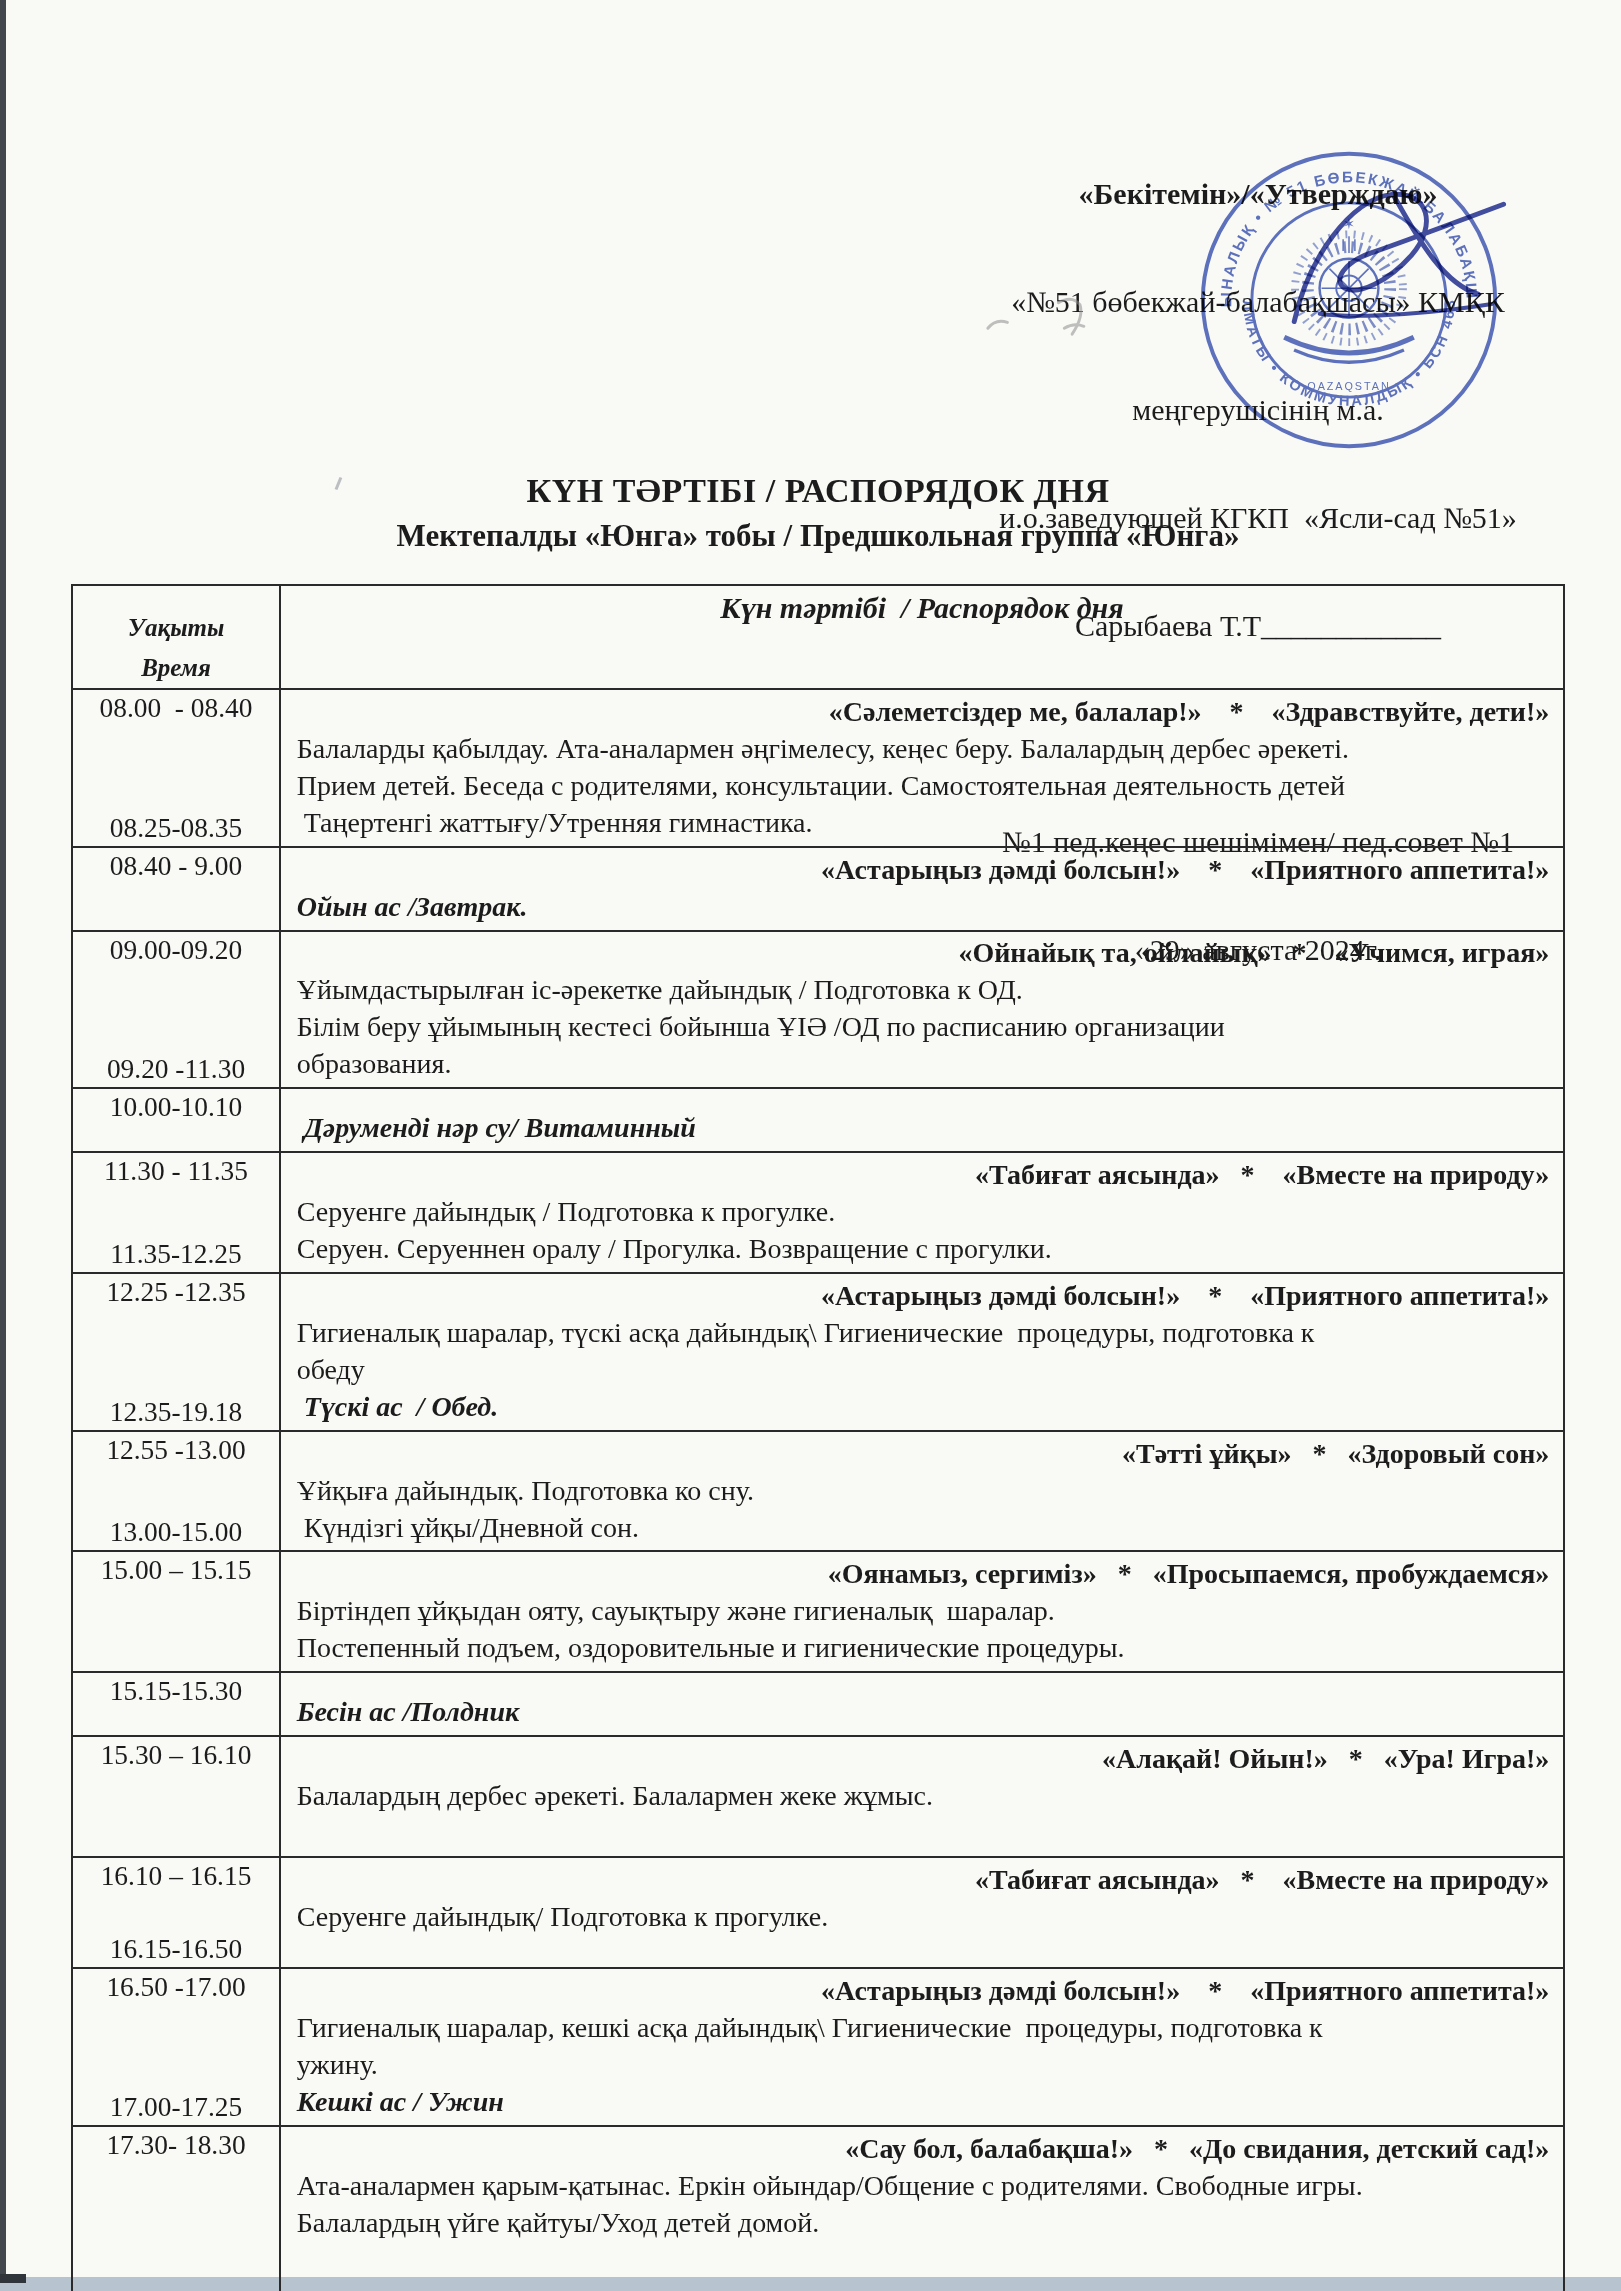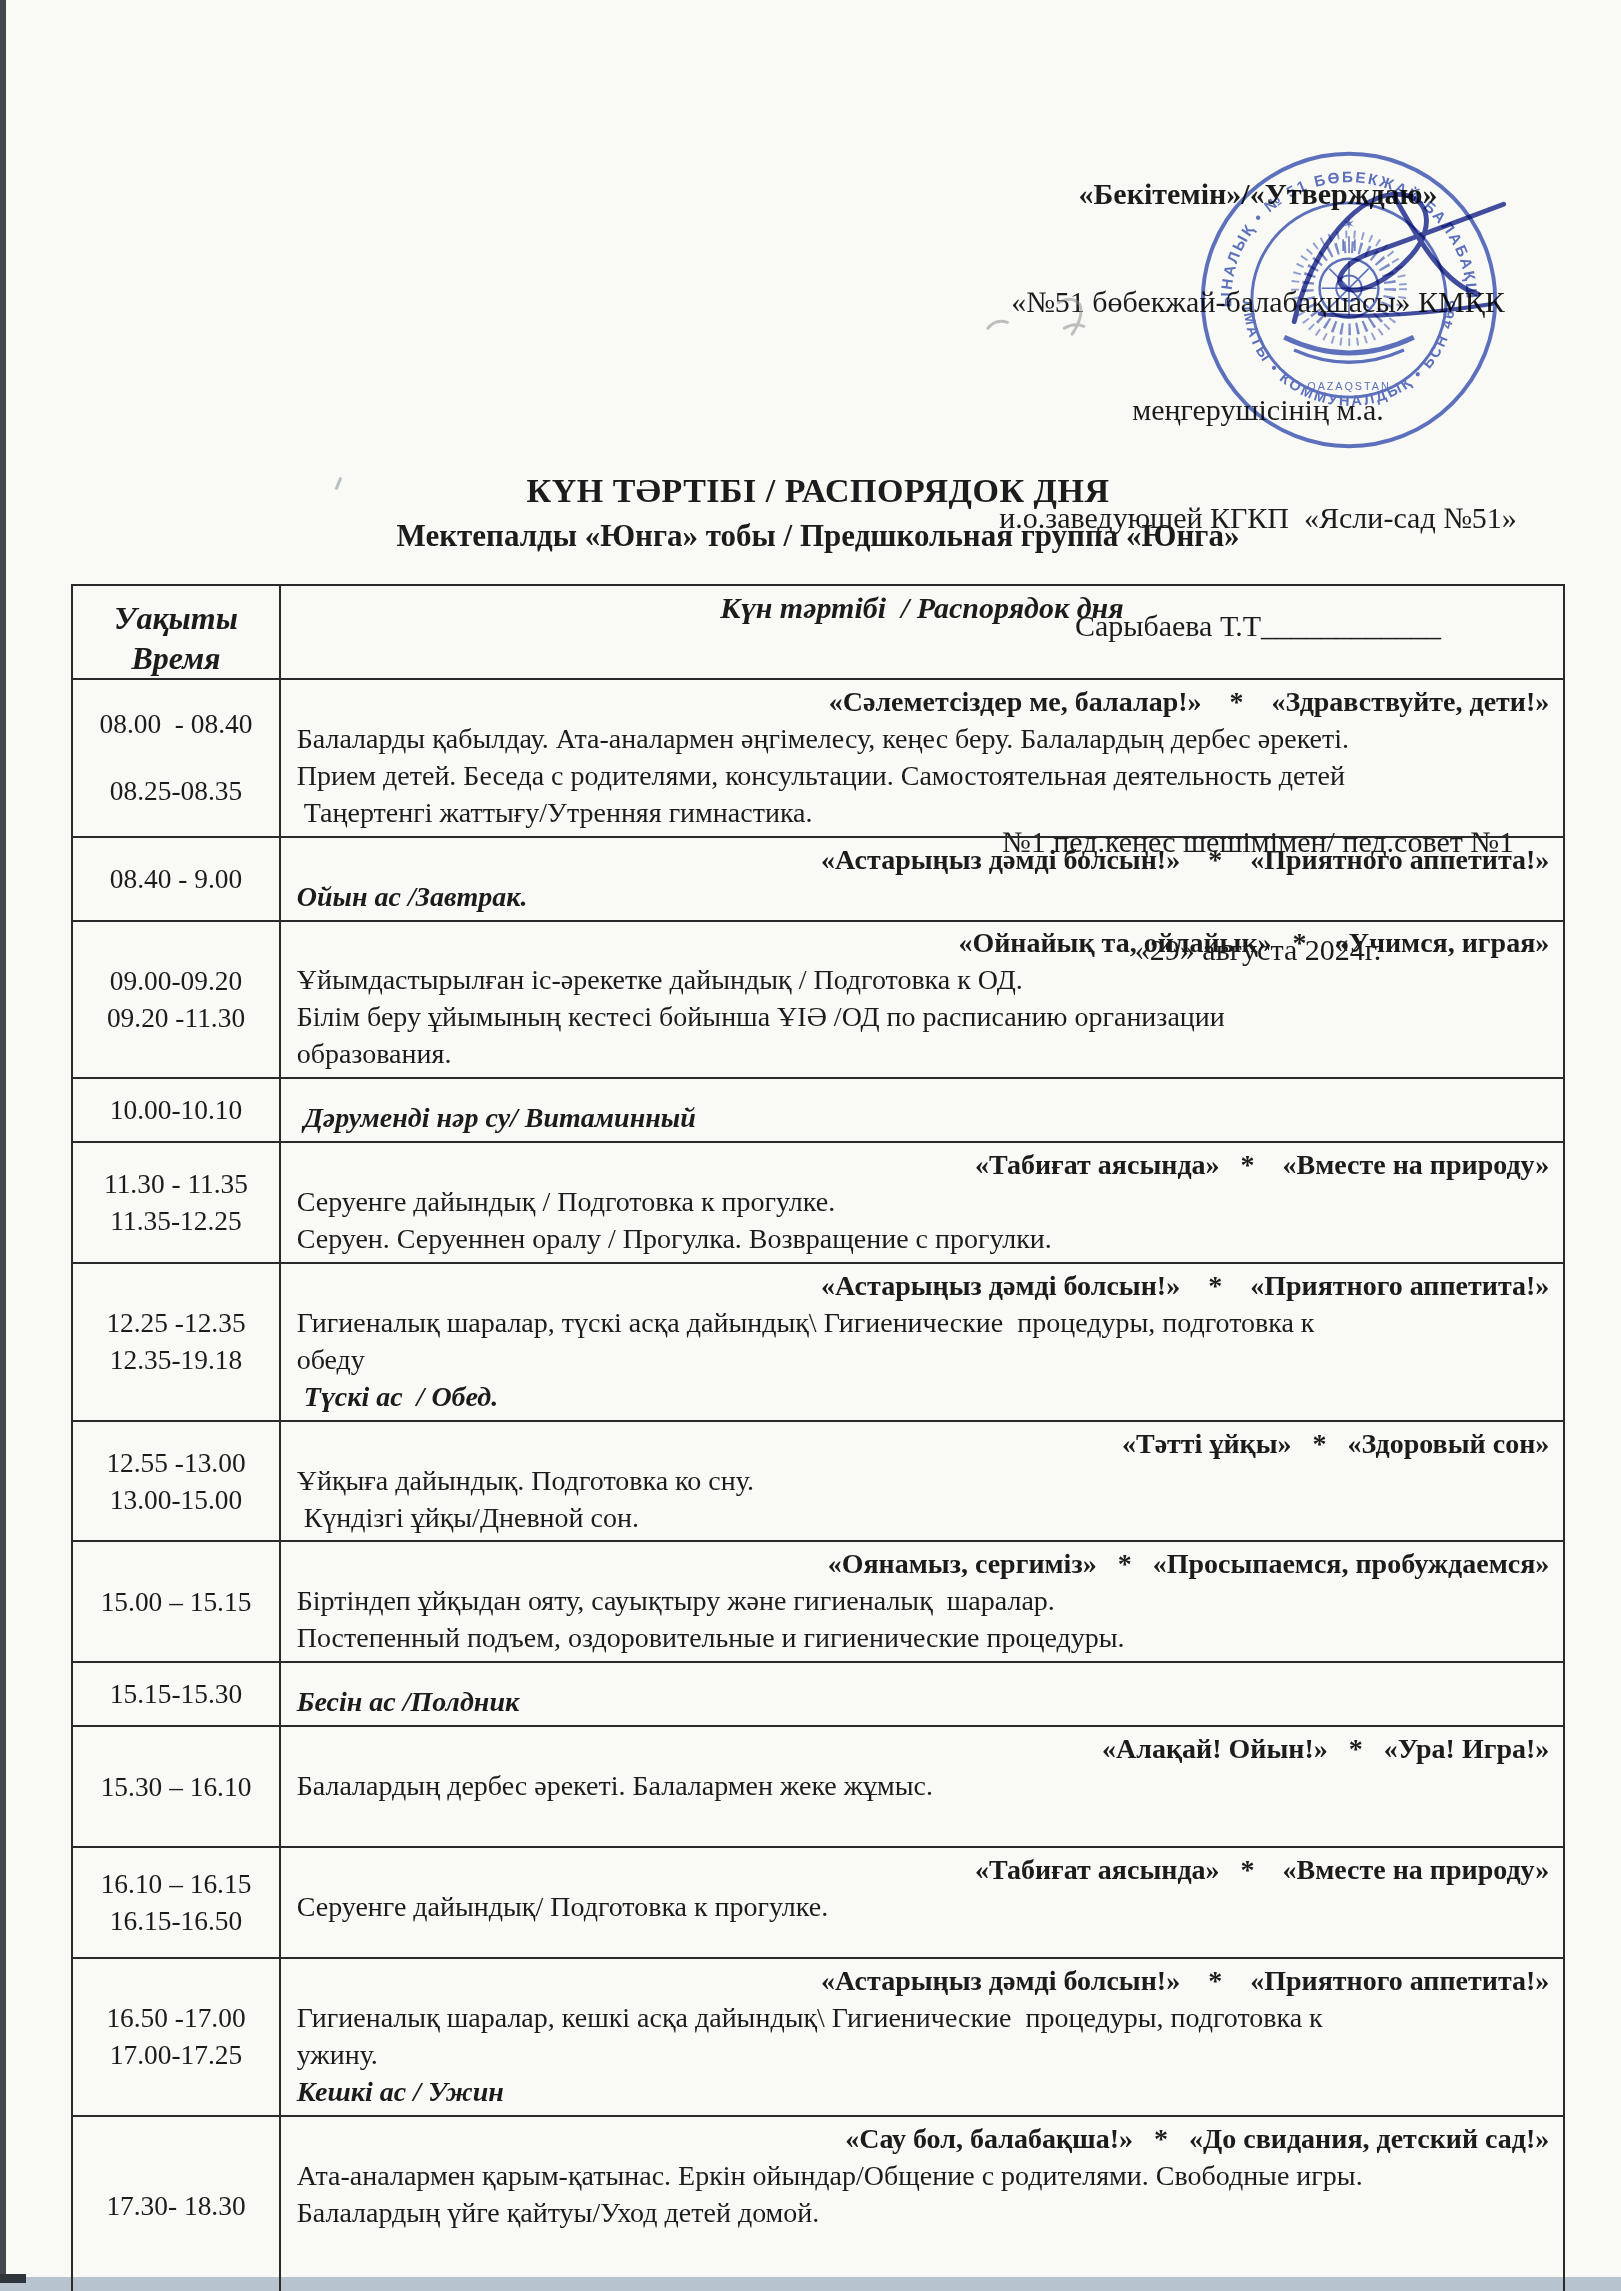--- a/index.html
+++ b/index.html
@@ -24,26 +24,26 @@
   
   .titles{position:absolute;top:472px;left:71px;width:1494px;text-align:center;}
   .doc-title{font-size:34px;font-weight:bold;letter-spacing:0.5px;}
   .doc-subtitle{font-size:31px;font-weight:bold;margin-top:7.8px;}
 
   
   .schedule{position:absolute;top:584px;left:71px;width:1494px;
     border:2.9px solid #2a2a2a;box-sizing:border-box;background:transparent;}
   .t-header{display:grid;grid-template-columns:208px 1fr;border-bottom:2.9px solid #2a2a2a;min-height:84px;}
   .th-time{border-right:2.9px solid #2a2a2a;display:flex;flex-direction:column;align-items:center;
-    padding-top:12px;font-weight:bold;font-style:italic;font-size:32px;line-height:40px;}
+    padding-top:22px;font-weight:bold;font-style:italic;font-size:25px;line-height:40px;}
   .th-activity{display:flex;justify-content:center;padding-top:4.9px;
     font-weight:bold;font-style:italic;font-size:30px;white-space:pre-wrap;}
   .t-row{display:grid;grid-template-columns:208px 1fr;border-bottom:2.9px solid #2a2a2a;box-sizing:border-box;}
   .t-row:last-child{border-bottom:none;}
-  .cell.times{border-right:2.9px solid #2a2a2a;display:flex;flex-direction:column;justify-content:center;
+  .cell.times{border-right:2.9px solid #2a2a2a;display:flex;flex-direction:column;justify-content:space-between;
     align-items:center;font-size:27.4px;line-height:36px;white-space:pre;gap:1px;}
   .cell.body{padding:2.9px 13.7px 4.9px 15.7px;font-size:28px;line-height:37px;box-sizing:border-box;}
   .cell.body.no-heading{display:flex;flex-direction:column;justify-content:center;margin-top:17px;}
   .cell-heading{text-align:right;font-weight:bold;white-space:pre-wrap;}
   .cell-line{white-space:pre-wrap;}
   .bi{font-weight:bold;font-style:italic;}
   .row-0{min-height:155px}.row-1{min-height:76px}.row-2{min-height:157px}.row-3{min-height:45px}
   .row-4{min-height:113px}.row-5{min-height:153px}.row-6{min-height:116px}.row-7{min-height:114px}
   .row-8{min-height:48px}.row-9{min-height:121px}.row-10{min-height:111px}.row-11{min-height:149px}
   .row-12{min-height:179px}

